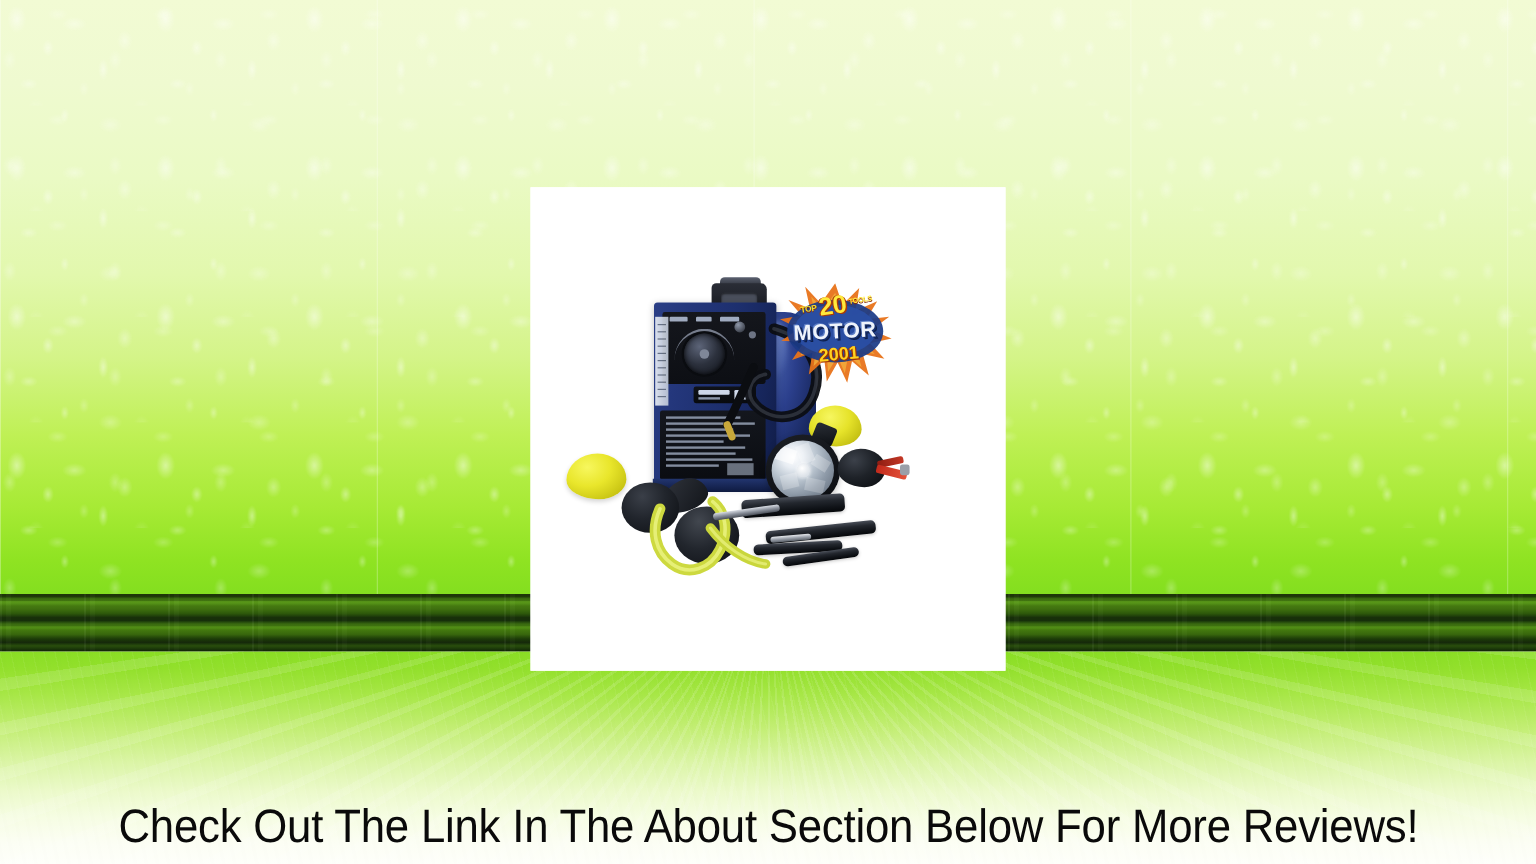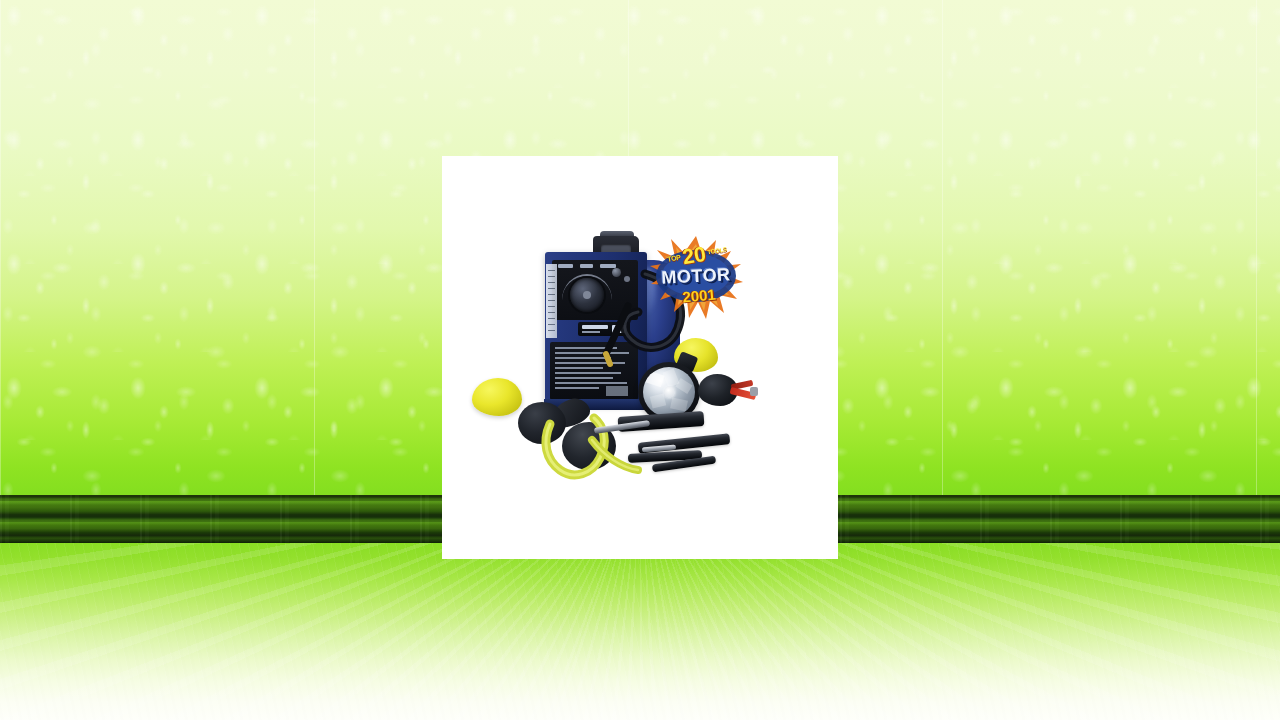--- a/index.html
+++ b/index.html
@@ -623,14 +623,17 @@
       <div class="tube tube-1"></div>
       <div class="tube tube-2"></div>
       <div class="tube-thin"></div>
       <div class="tube tube-3"></div>
       <div class="tube-chrome"></div>
       <div class="tube tube-4"></div>
 
     </div>
   </div>
 
+  <div class="caption">
+    <span class="caption-text">Check Out The Link In The About Section Below For More Reviews!</span>
+  </div>
 
 </div>
 
 </body></html>

